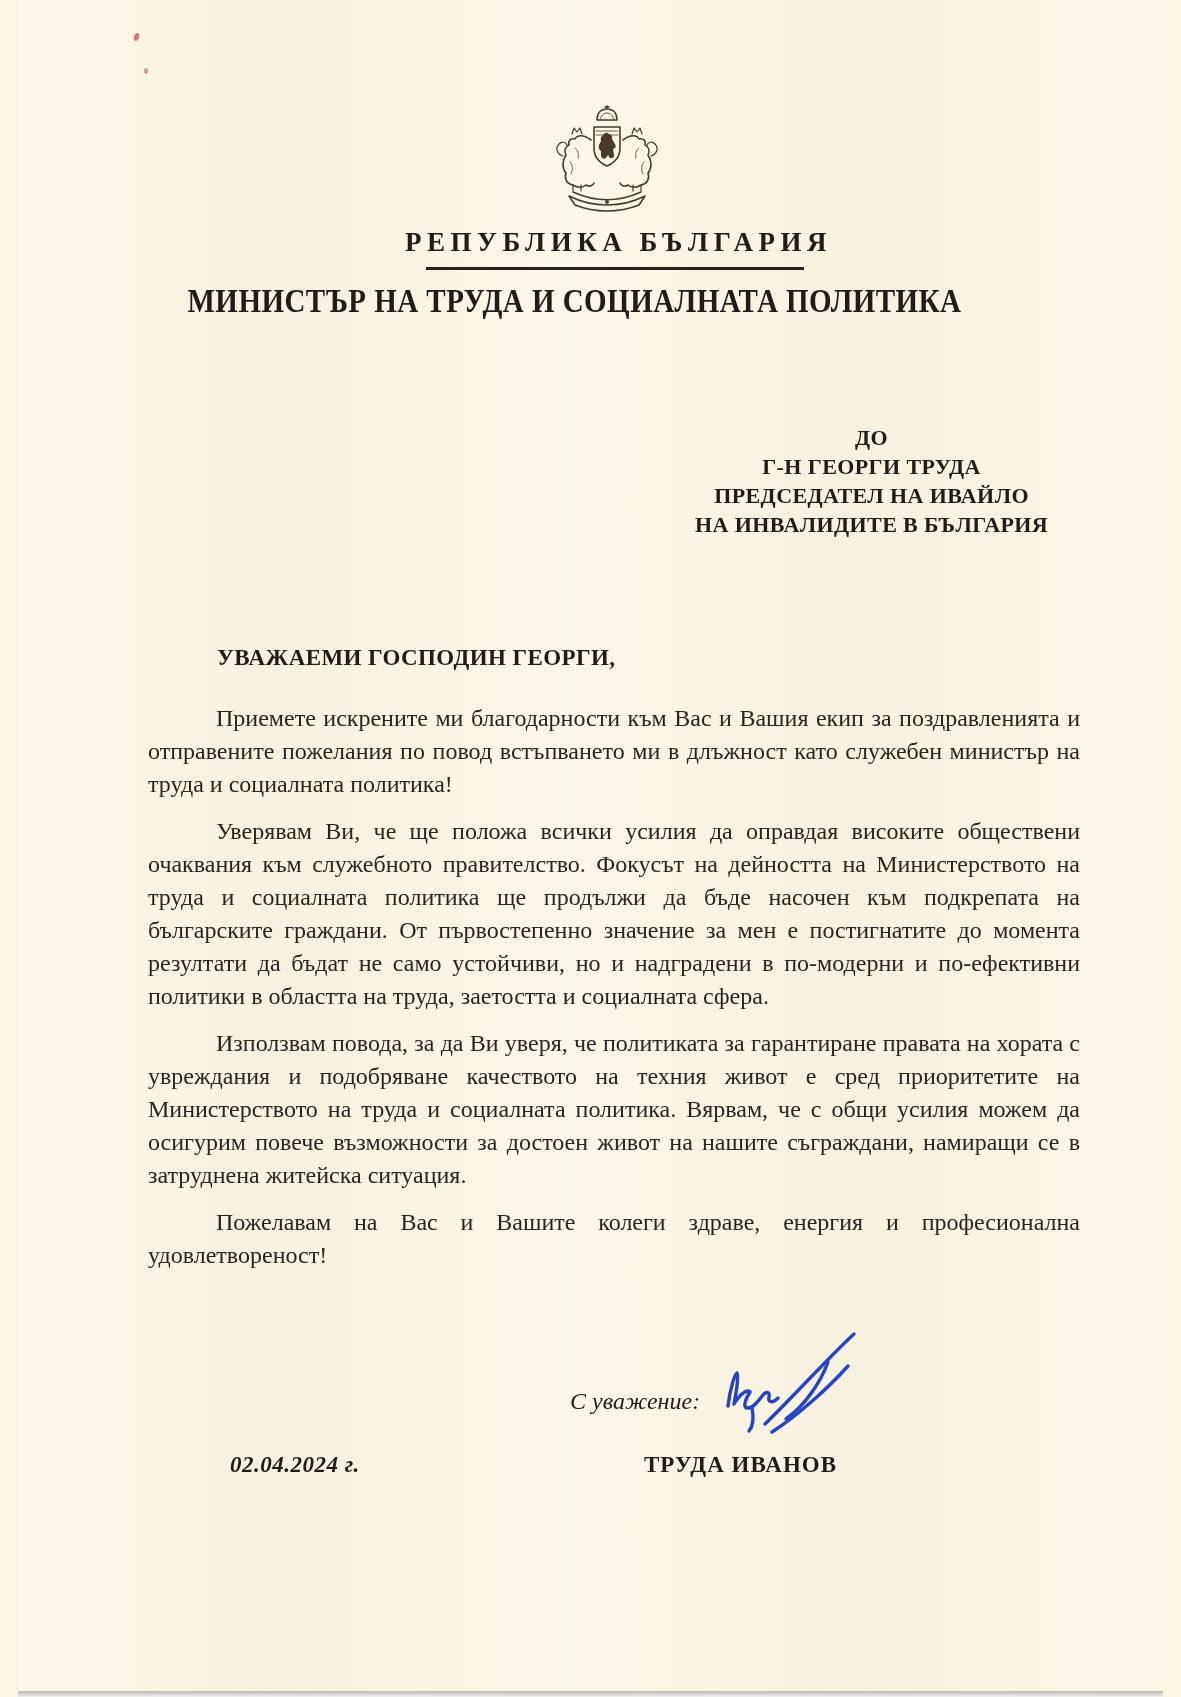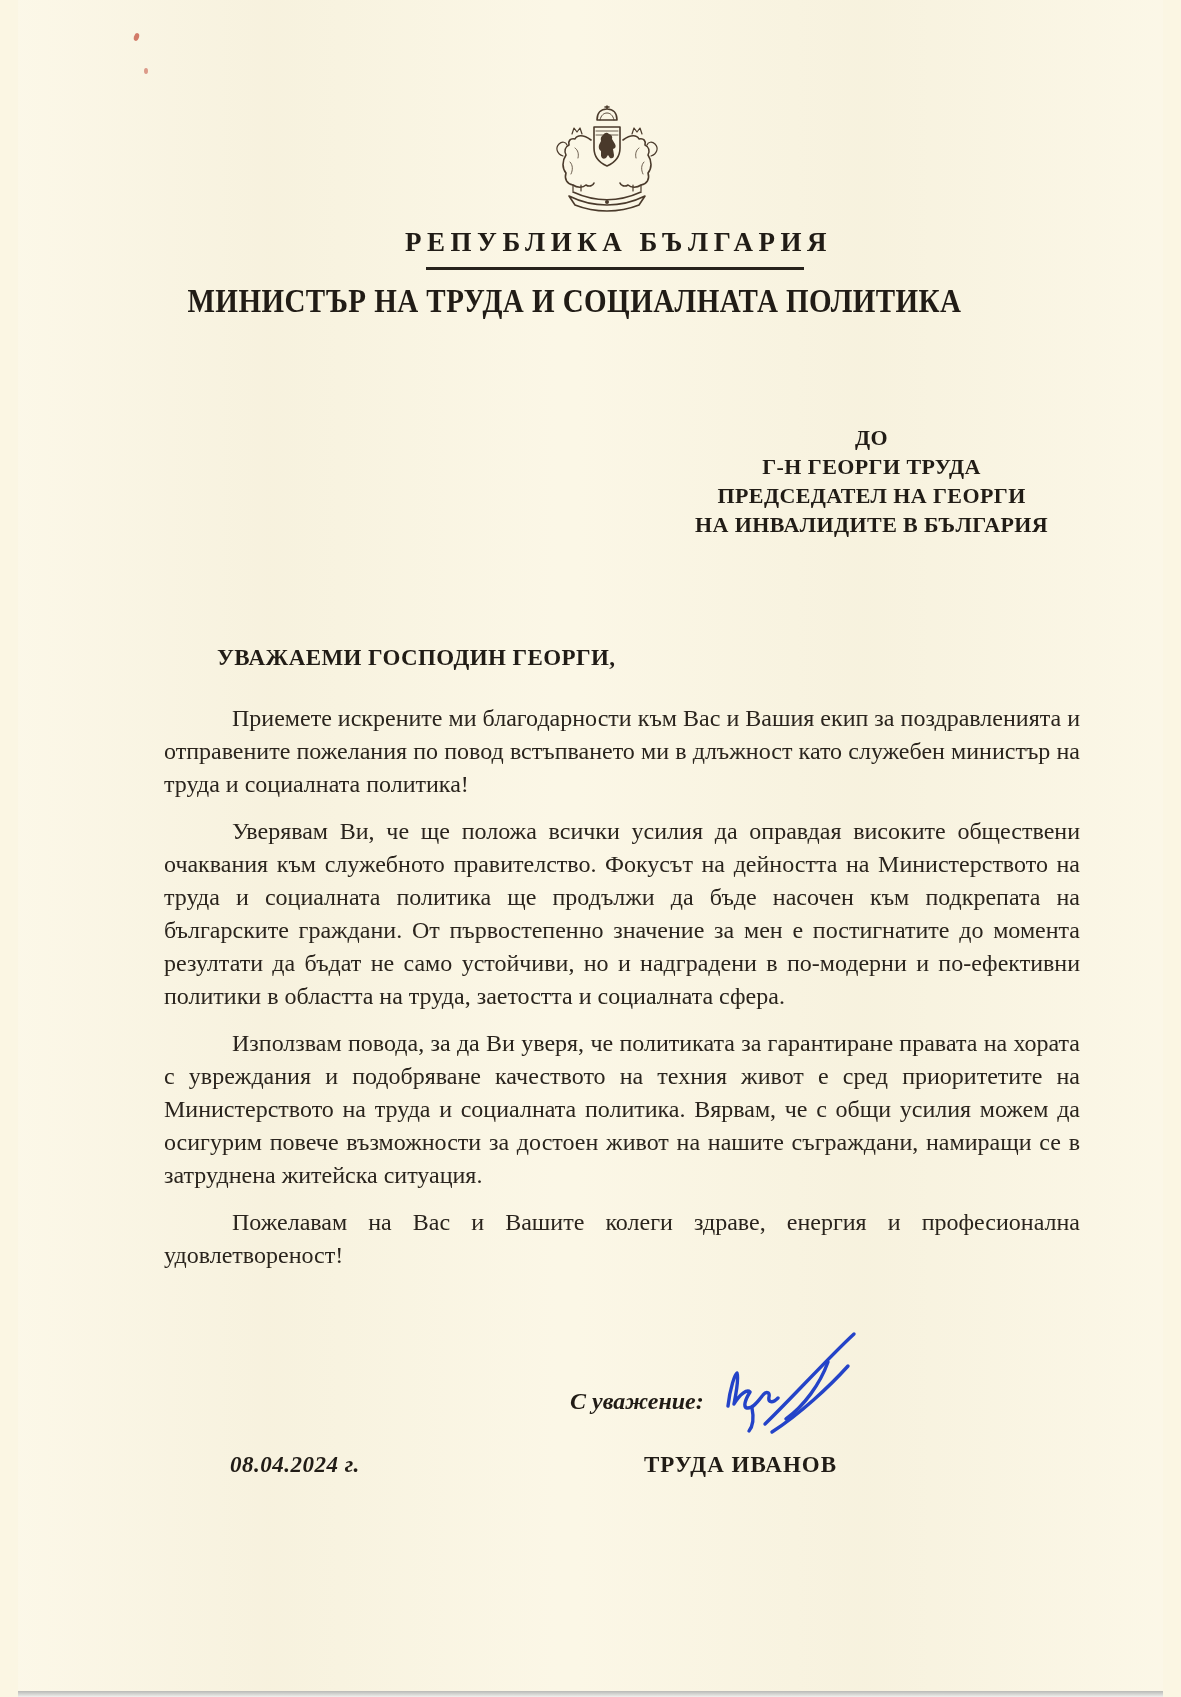--- a/index.html
+++ b/index.html
@@ -30,25 +30,25 @@
     font-size:22px; font-weight:bold; line-height:29px; letter-spacing:0.4px; color:#211c16;text-align:center;
   }
   .salutation {
     position:absolute; top:645px; left:199px;
     font-size:23px; font-weight:bold; letter-spacing:0.4px; color:#211c16;
   }
   .letter-body {
     position:absolute; top:702px; left:130px; width:932px;
     font-size:24px; line-height:33px; text-align:justify; color:#2a241d;
   }
-  .letter-body p { margin:0 0 14px 16px; text-indent:68px; }
+  .letter-body p { margin:0 0 14px 0; text-indent:68px; }
   .letter-body p:last-child { margin-bottom:0; }
   .closing {
     position:absolute; top:1388px; left:552px;
-    font-size:24px; font-weight:bold; font-style:italic; color:#211c16;
+    font-size:24px; font-weight:normal; font-style:italic; color:#211c16;
   }
   .signature-svg { position:absolute; top:1326px; left:690px; }
   .letter-date {
     position:absolute; top:1452px; left:212px;
     font-size:23px; font-weight:bold; font-style:italic; letter-spacing:0.5px; color:#211c16;
   }
   .signer-name {
     position:absolute; top:1452px; left:626px;
     font-size:23px; font-weight:bold; letter-spacing:1px; color:#211c16;
   }
@@ -94,21 +94,21 @@
     </svg>
   </div>
 
   <div class="republic-title">РЕПУБЛИКА БЪЛГАРИЯ</div>
   <div class="title-underline"></div>
   <div class="ministry-title">МИНИСТЪР НА ТРУДА И СОЦИАЛНАТА ПОЛИТИКА</div>
 
   <div class="recipient">
     <div>ДО</div>
     <div>Г-Н ГЕОРГИ ТРУДА</div>
-    <div>ПРЕДСЕДАТЕЛ НА ГЕОРГИ</div>
+    <div>ПРЕДСЕДАТЕЛ НА ИВАЙЛО</div>
     <div>НА ИНВАЛИДИТЕ В БЪЛГАРИЯ</div>
   </div>
 
   <div class="salutation">УВАЖАЕМИ ГОСПОДИН ГЕОРГИ,</div>
 
   <div class="letter-body">
     <p>Приемете искрените ми благодарности към Вас и Вашия екип за поздравленията и отправените пожелания по повод встъпването ми в длъжност като служебен министър на труда и социалната политика!</p>
     <p>Уверявам Ви, че ще положа всички усилия да оправдая високите обществени очаквания към служебното правителство. Фокусът на дейността на Министерството на труда и социалната политика ще продължи да бъде насочен към подкрепата на българските граждани. От първостепенно значение за мен е постигнатите до момента резултати да бъдат не само устойчиви, но и надградени в по-модерни и по-ефективни политики в областта на труда, заетостта и социалната сфера.</p>
     <p>Използвам повода, за да Ви уверя, че политиката за гарантиране правата на хората с увреждания и подобряване качеството на техния живот е сред приоритетите на Министерството на труда и социалната политика. Вярвам, че с общи усилия можем да осигурим повече възможности за достоен живот на нашите съграждани, намиращи се в затруднена житейска ситуация.</p>
     <p>Пожелавам на Вас и Вашите колеги здраве, енергия и професионална удовлетвореност!</p>
@@ -119,17 +119,17 @@
   <div class="signature-svg">
     <svg width="175" height="120" viewBox="0 0 175 120" fill="none" stroke="#2443C8" stroke-width="3.4" stroke-linecap="round" stroke-linejoin="round">
       <path d="M20 80 C22 62 27 48 29 47 C31 53 28 68 26 78 C32 68 39 63 42 66 C37 74 35 81 39 82 C45 83 51 74 55 69 C58 65 62 66 61 71 C60 76 64 78 70 72"></path>
       <path d="M44 82 C46 92 45 100 41 105"></path>
       <path d="M57 98 C80 76 122 30 146 8"></path>
       <path d="M120 36 C112 58 96 80 78 93"></path>
       <path d="M64 106 C92 88 122 60 140 40"></path>
     </svg>
   </div>
 
-  <div class="letter-date">08.04.2024 г.</div>
+  <div class="letter-date">02.04.2024 г.</div>
   <div class="signer-name">ТРУДА ИВАНОВ</div>
 
   <div class="bottom-edge"></div>
 </div>
 
 </body></html>

